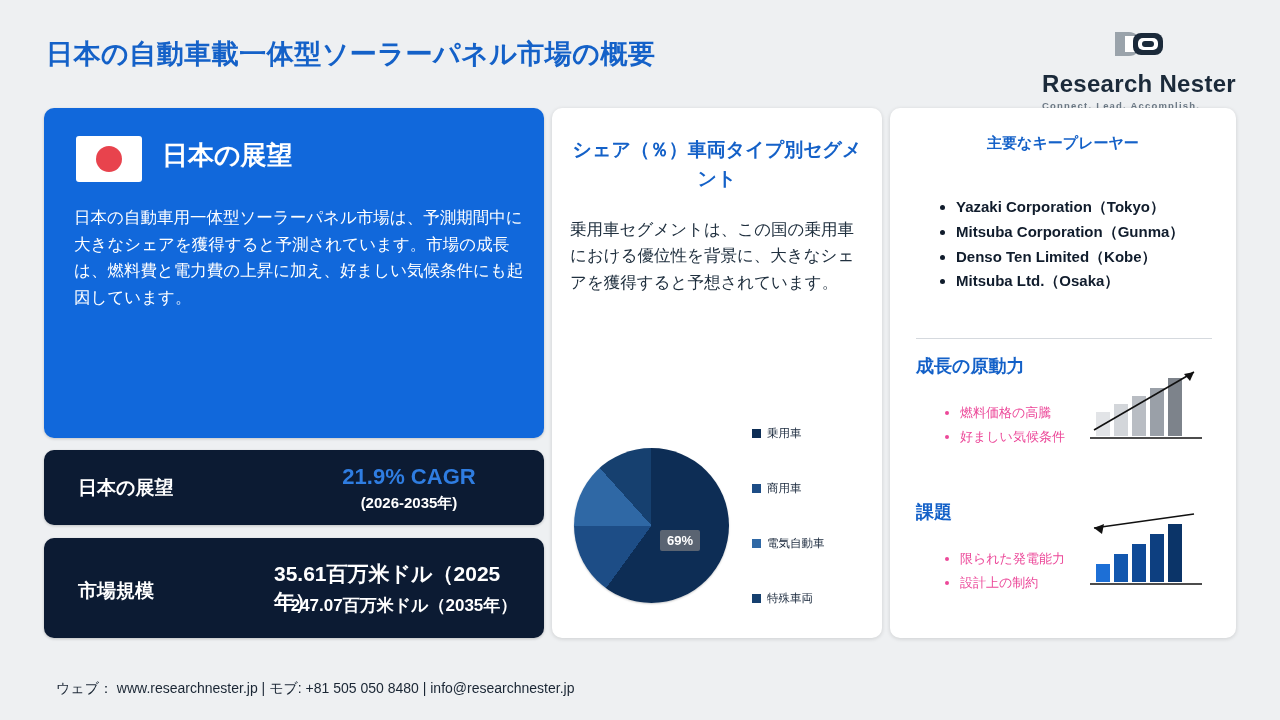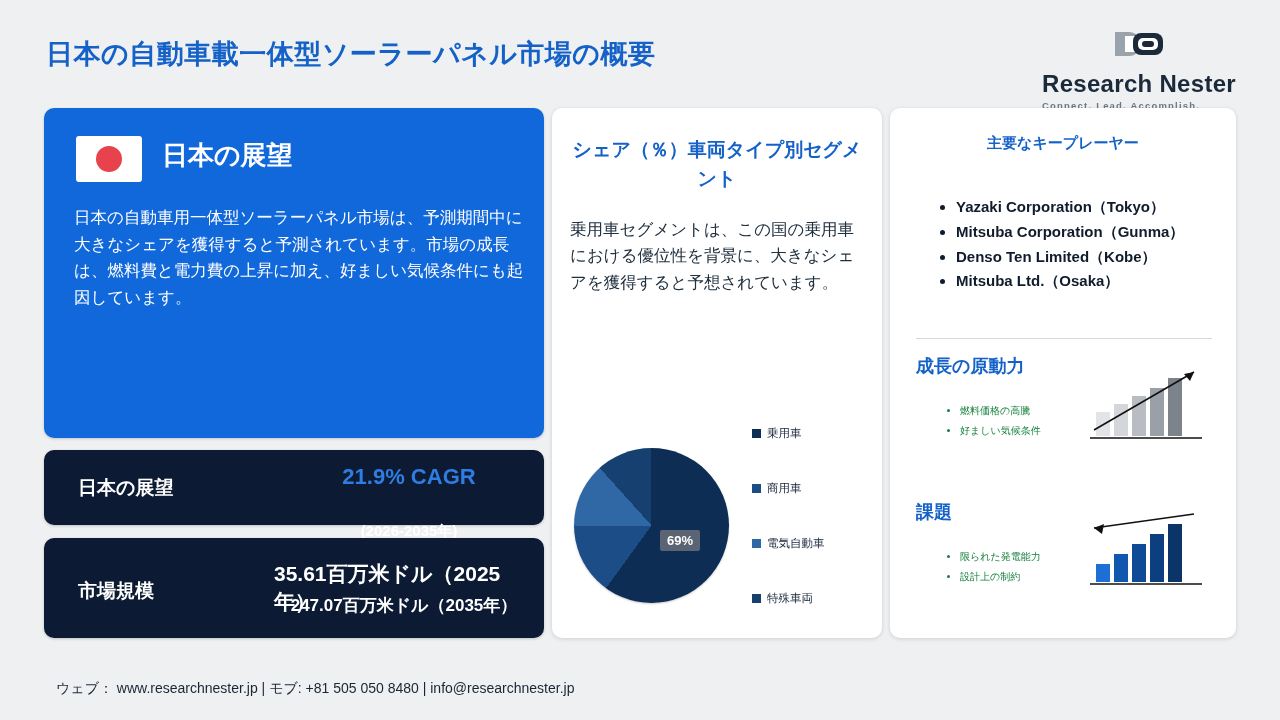--- a/index.html
+++ b/index.html
@@ -52,21 +52,21 @@
   #size-card{left:44px;top:538px;width:500px;height:100px;}
   .dark-label{position:absolute;left:34px;font-size:19px;font-weight:bold;}
   #cagr-card .dark-label{top:25px;}
   #size-card .dark-label{top:40px;}
   .cagr-val{
     position:absolute;left:250px;top:14px;width:230px;text-align:center;
     font-size:22px;font-weight:bold;color:#2f7de1;
   }
   .cagr-years{
     position:absolute;left:250px;top:44px;width:230px;text-align:center;
-    font-size:15px;font-weight:bold;color:#ffffff;margin-top:28px;
+    font-size:15px;font-weight:bold;color:#ffffff;
   }
   .size-l1{position:absolute;left:230px;top:22px;width:260px;text-align:left;font-size:21px;font-weight:bold;}
   .size-l2{position:absolute;left:230px;top:56px;width:260px;text-align:center;font-size:17px;font-weight:bold;}
 
   
   .white-card{
     position:absolute;background:#fff;border-radius:10px;
     box-shadow:0 1px 4px rgba(0,0,0,.14);
   }
   #mid-card{left:552px;top:108px;width:330px;height:530px;}
@@ -109,21 +109,21 @@
     font-size:15px;font-weight:bold;color:#101c2c;line-height:1.45;margin-bottom:3px;
   }
   .divider{position:absolute;left:26px;top:230px;width:296px;height:1px;background:#d5d9de;}
 
   .sub-head{position:absolute;left:26px;font-size:18px;font-weight:bold;color:#1461c8;}
   #drivers-head{top:246px;}
   #challenges-head{top:392px;}
   .sub-list{position:absolute;left:30px;width:150px;}
   #drivers-list{top:280px;}
   #challenges-list{top:426px;}
-  .sub-list li{font-size:10px;color:#15803d;line-height:1.35;margin-bottom:6px;}
+  .sub-list li{font-size:13px;color:#ec4899;line-height:1.35;margin-bottom:6px;}
 
   .mini-chart{position:absolute;width:118px;height:80px;}
 
   
   .footer{
     position:absolute;left:56px;top:680px;font-size:14px;color:#1a2634;
   }
 </style>
 </head>
 <body>

